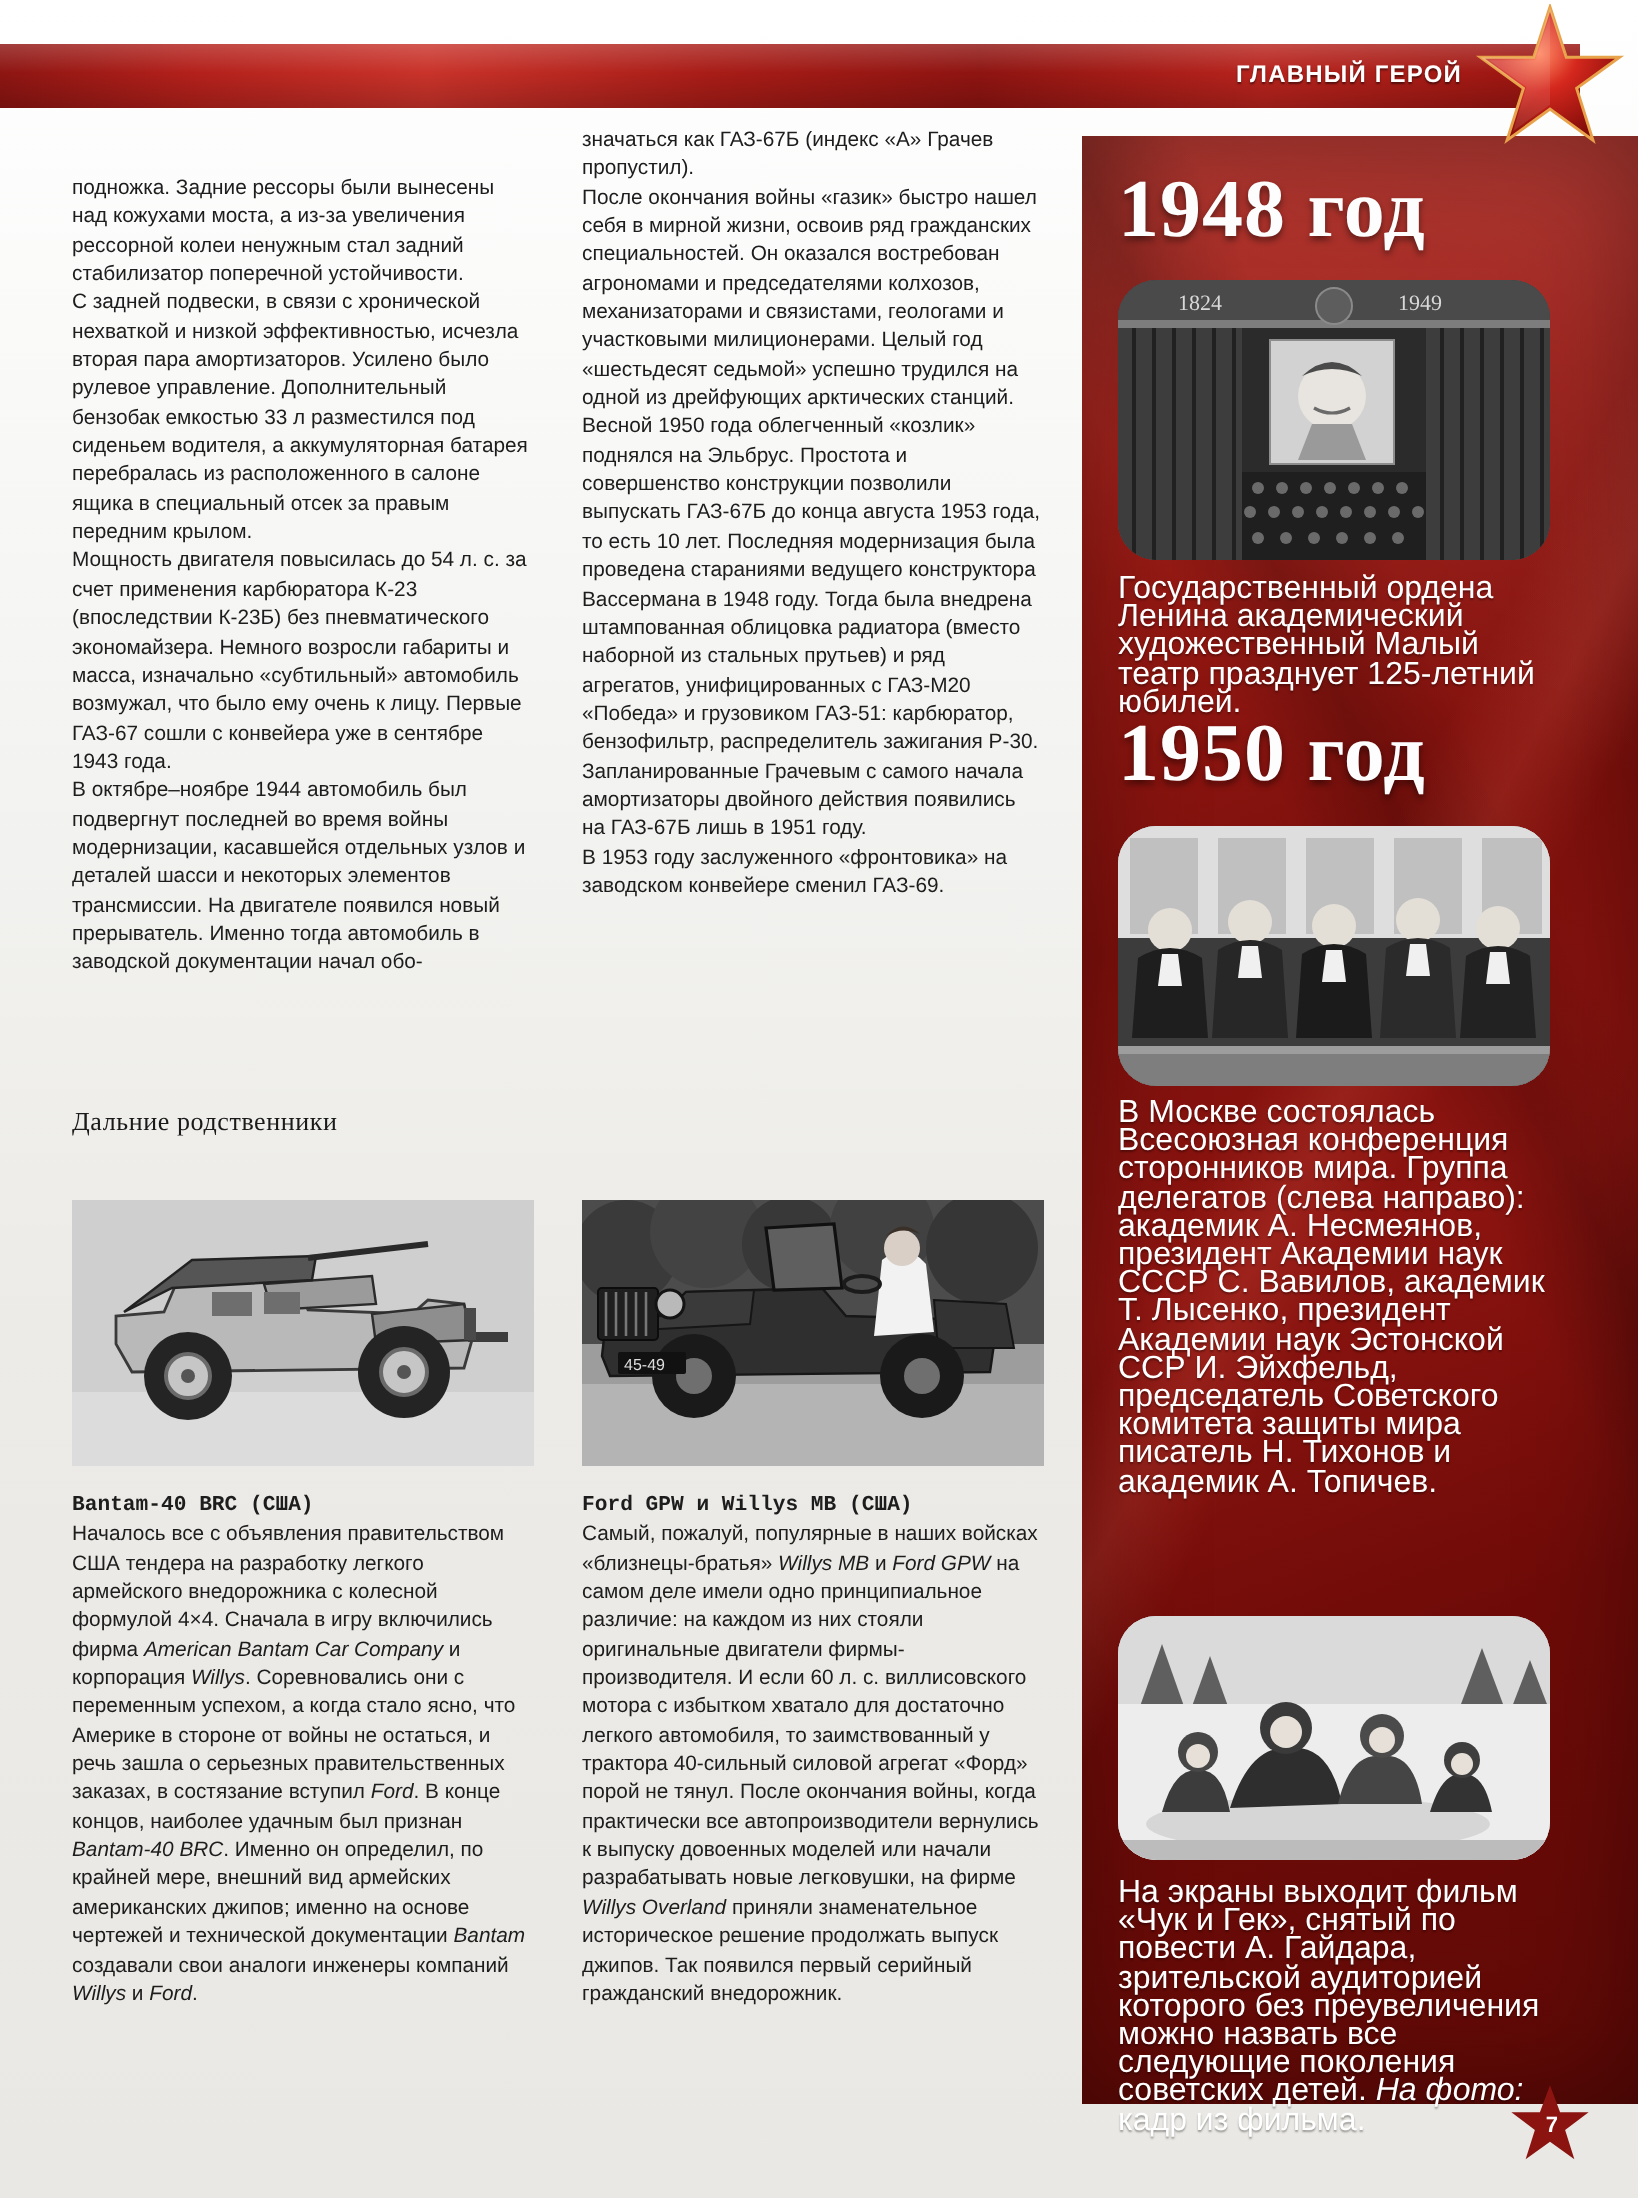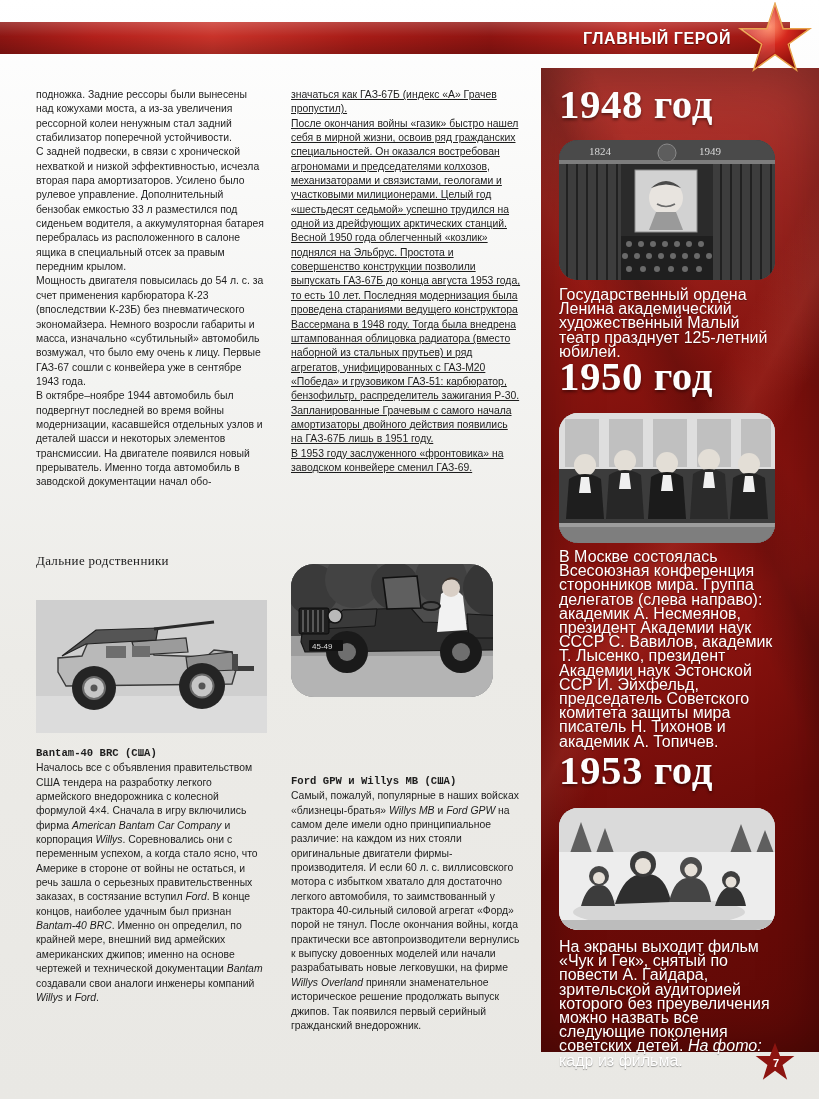--- a/index.html
+++ b/index.html
@@ -21,51 +21,51 @@
   .header-band{
     position:absolute;left:0;top:22px;width:790px;height:32px;
     background:linear-gradient(90deg,#8d1512 0%,#b3201b 12%,#c9332a 27%,#a81c17 45%,#8e1411 62%,#b8231d 80%,#97130f 100%);
   }
   .header-band:after{
     content:"";position:absolute;left:0;top:0;width:100%;height:100%;
     background:linear-gradient(180deg,rgba(255,255,255,.18) 0%,rgba(255,255,255,0) 45%,rgba(0,0,0,.18) 100%);
   }
   .header-title{
     position:absolute;right:88px;top:30px;
-    color:#ffffff;font-size:16px;font-weight:bold;
+    color:#ffffff;font-size:12px;font-weight:bold;
     letter-spacing:.6px;z-index:5;
     font-family:"Liberation Sans", sans-serif;
     text-shadow:0 1px 1px rgba(0,0,0,.5);
   }
   .header-star{
     position:absolute;right:6px;top:2px;width:76px;height:74px;z-index:6;
   }
   
   .col{
     position:absolute;
     font-size:10.4px;line-height:14.35px;
     color:#1d1d1d;
     text-align:left;
   }
   .col p{margin:0;}
   .col-left{left:36px;top:88px;width:231px;}
-  .col-mid{left:291px;top:88px;width:231px;text-decoration:underline;}
+  .col-mid{left:291px;top:64px;width:231px;}
   .col-left-2{left:36px;top:746px;width:231px;}
-  .col-mid-2{left:291px;top:746px;width:231px;margin-top:28px;}
+  .col-mid-2{left:291px;top:746px;width:231px;}
   .sec-head{
     position:absolute;left:36px;top:553px;
     font-family:"Liberation Serif", serif;
     font-size:13px;color:#1a1a1a;letter-spacing:.3px;
   }
   .cap-title{font-weight:bold;font-size:10.6px;display:block;margin-bottom:1px;font-family:Liberation Mono, monospace;}
   i,em{font-style:italic;}
   
   .photo{position:absolute;overflow:hidden;background:#9a9a9a;}
   .ph-jeep1{left:36px;top:600px;width:231px;height:133px;}
-  .ph-jeep2{left:291px;top:564px;width:202px;height:133px;border-radius:23px;}
+  .ph-jeep2{left:291px;top:600px;width:231px;height:133px;}
   
   .sidebar{
     position:absolute;left:541px;top:68px;width:252px;height:984px;
     background:
       linear-gradient(200deg,rgba(255,255,255,.10) 0%,rgba(255,255,255,0) 30%),
       linear-gradient(160deg,#b02a22 0%,#9a1a14 18%,#7e100c 38%,#8d1410 55%,#6e0b08 75%,#5e0906 100%);
     box-shadow:inset 0 0 60px rgba(0,0,0,.35);
     padding-left:28px;
   }
   .sidebar:before{
@@ -317,21 +317,20 @@
             <path d="M146,59 l8,0 l2,16 l-12,0Z"></path>
           <path d="M186,63 l8,0 l2,16 l-12,0Z"></path>
         </g>
 
         <rect y="112" width="216" height="18" fill="#7e7e7e"></rect>
         <rect y="110" width="216" height="4" fill="#9d9d9d"></rect>
       </svg>
     </div>
     <div class="sb-cap" style="top:482px;">В Москве состоялась Всесоюзная конференция сторонников мира. Группа делегатов (слева направо): академик А. Несмеянов, президент Академии наук СССР С. Вавилов, академик Т. Лысенко, президент Академии наук Эстонской ССР И. Эйхфельд, председатель Советского комитета защиты мира писатель Н. Тихонов и академик А. Топичев.</div>
 
-    <div class="yr" style="top:682px;">1953 год</div>
     <div class="sb-photo" style="top:740px;width:216px;height:122px;">
       <svg width="216" height="122" viewBox="0 0 216 122" preserveAspectRatio="none">
         <rect width="216" height="122" fill="#c9c9c9"></rect>
 
         <rect y="0" width="216" height="48" fill="#dadada"></rect>
         <g fill="#5f5f5f">
           <path d="M10,48 l12,-34 l12,34Z"></path>
             <path d="M36,48 l10,-28 l10,28Z"></path>
           <path d="M170,48 l12,-32 l12,32Z"></path>
             <path d="M196,48 l10,-26 l10,26Z"></path>

